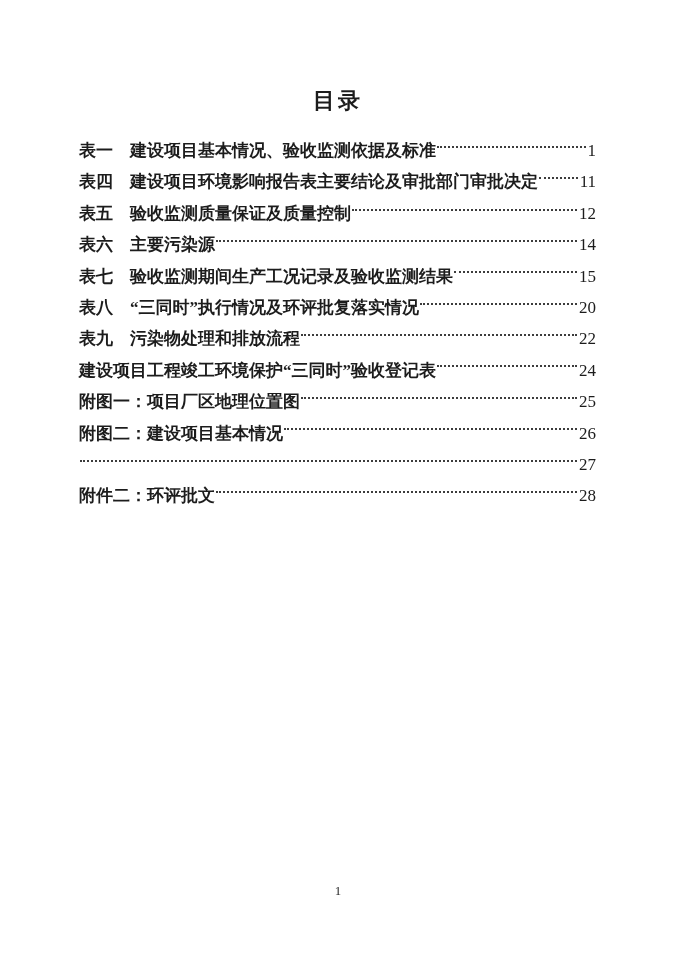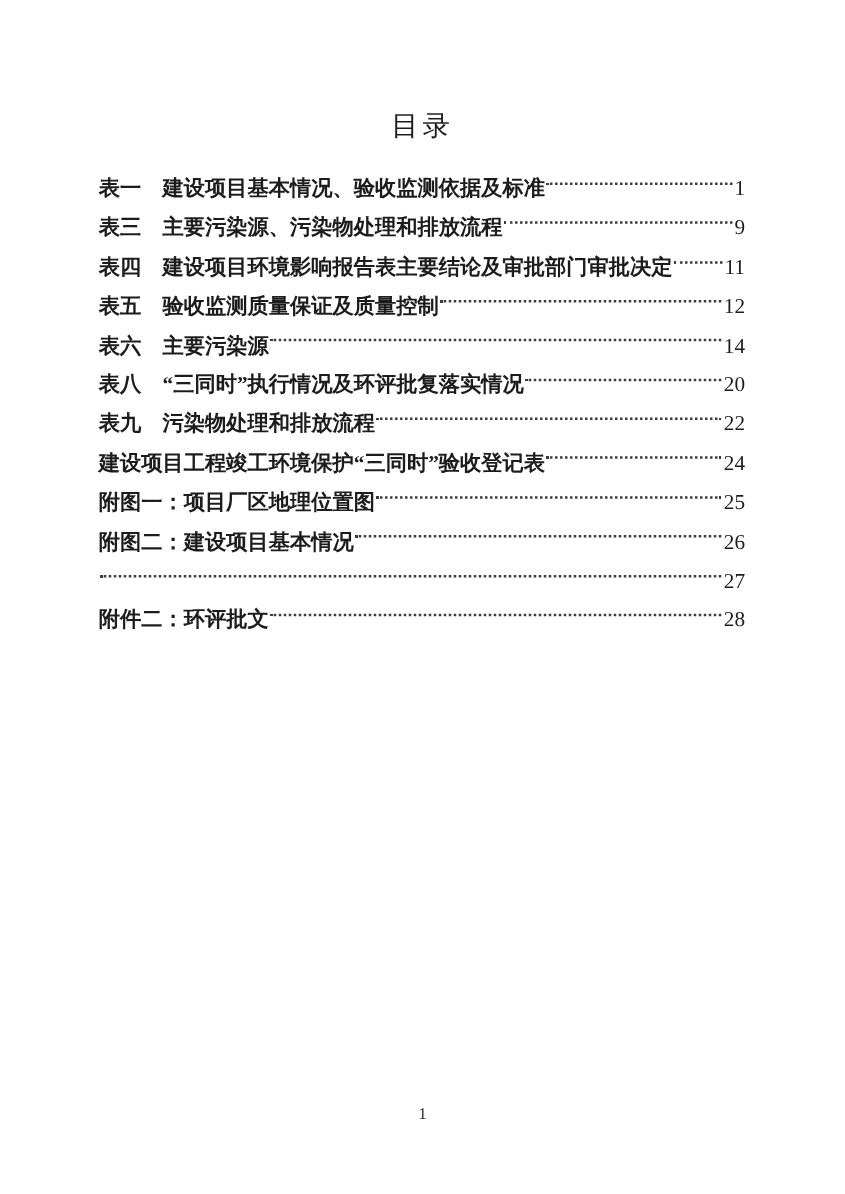--- a/index.html
+++ b/index.html
@@ -11,21 +11,21 @@
     font-family: "Liberation Serif", "DejaVu Serif", serif;
     overflow: hidden;
   }
   .doc-title {
     position: absolute;
     top: 86px;
     left: 0;
     width: 100%;
     text-align: center;
     font-size: 22px;
-    font-weight: normal;
+    font-weight: bold;
     letter-spacing: 3px;
   }
   .toc {
     position: absolute;
     top: 135px;
     left: 79px;
     right: 80px;
   }
   .toc-row {
     display: flex;
@@ -67,38 +67,38 @@
 
 <div class="doc-title">目录</div>
 
 <div class="toc" id="toc">
     <div class="toc-row">
       <span class="toc-text">表一　建设项目基本情况、验收监测依据及标准</span>
       <span class="toc-dots"></span>
       <span class="toc-page">1</span>
     </div>
     <div class="toc-row">
-      <span class="toc-text">表三　主要污染源、污染物处理和排放流程</span>
-      <span class="toc-dots"></span>
-      <span class="toc-page">9</span>
-    </div>
-    <div class="toc-row">
       <span class="toc-text">表四　建设项目环境影响报告表主要结论及审批部门审批决定</span>
       <span class="toc-dots"></span>
       <span class="toc-page">11</span>
     </div>
     <div class="toc-row">
       <span class="toc-text">表五　验收监测质量保证及质量控制</span>
       <span class="toc-dots"></span>
       <span class="toc-page">12</span>
     </div>
     <div class="toc-row">
       <span class="toc-text">表六　主要污染源</span>
       <span class="toc-dots"></span>
       <span class="toc-page">14</span>
+    </div>
+    <div class="toc-row">
+      <span class="toc-text">表七　验收监测期间生产工况记录及验收监测结果</span>
+      <span class="toc-dots"></span>
+      <span class="toc-page">15</span>
     </div>
     <div class="toc-row">
       <span class="toc-text">表八　“三同时”执行情况及环评批复落实情况</span>
       <span class="toc-dots"></span>
       <span class="toc-page">20</span>
     </div>
     <div class="toc-row">
       <span class="toc-text">表九　污染物处理和排放流程</span>
       <span class="toc-dots"></span>
       <span class="toc-page">22</span>

